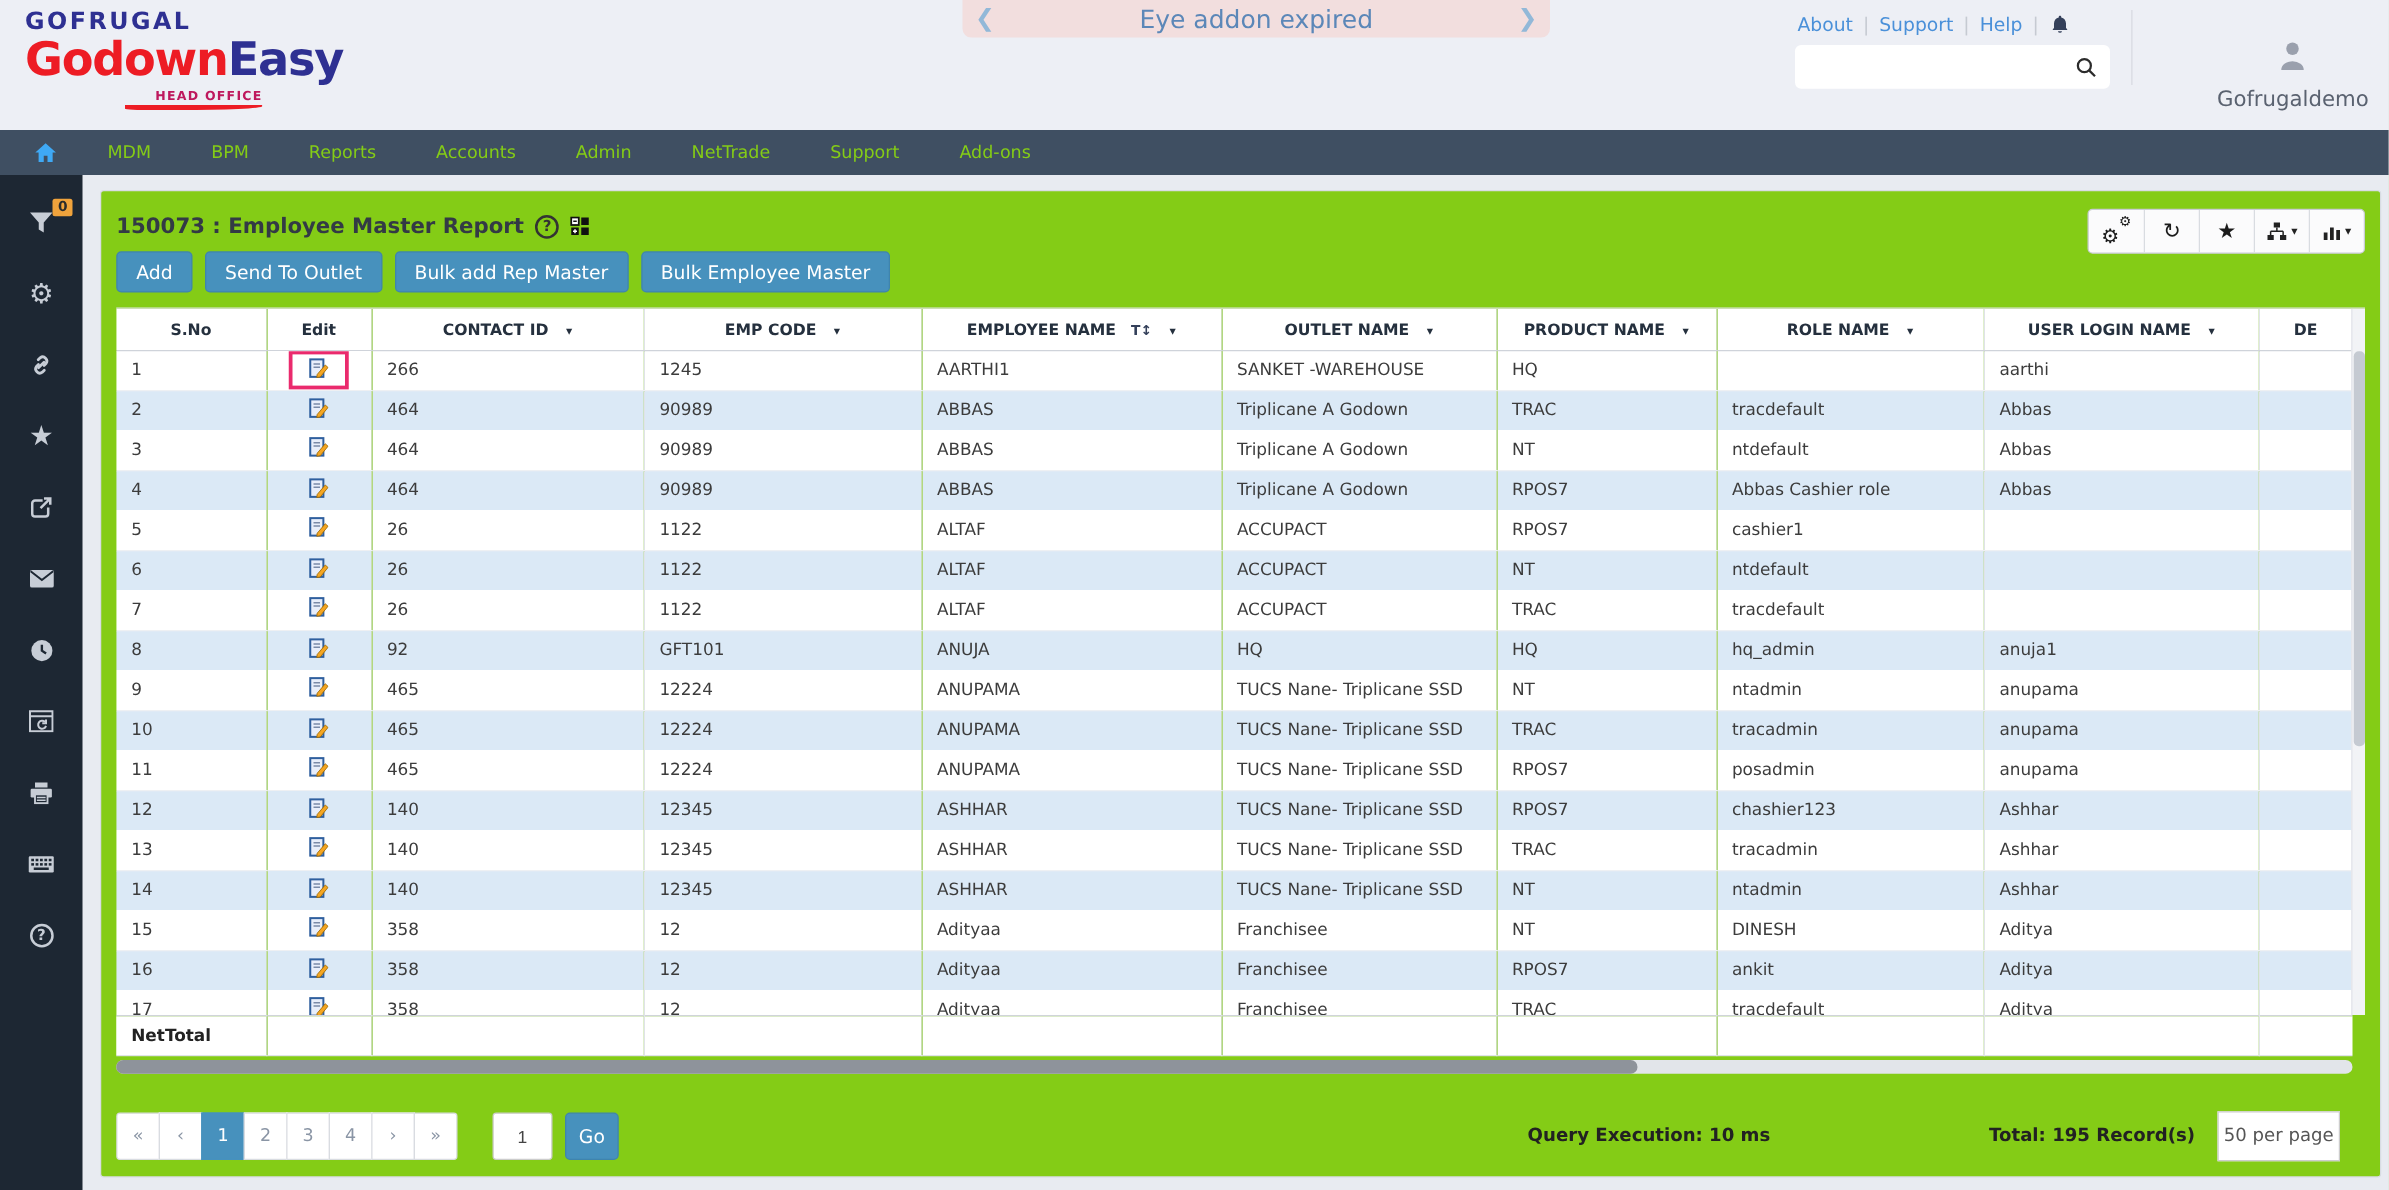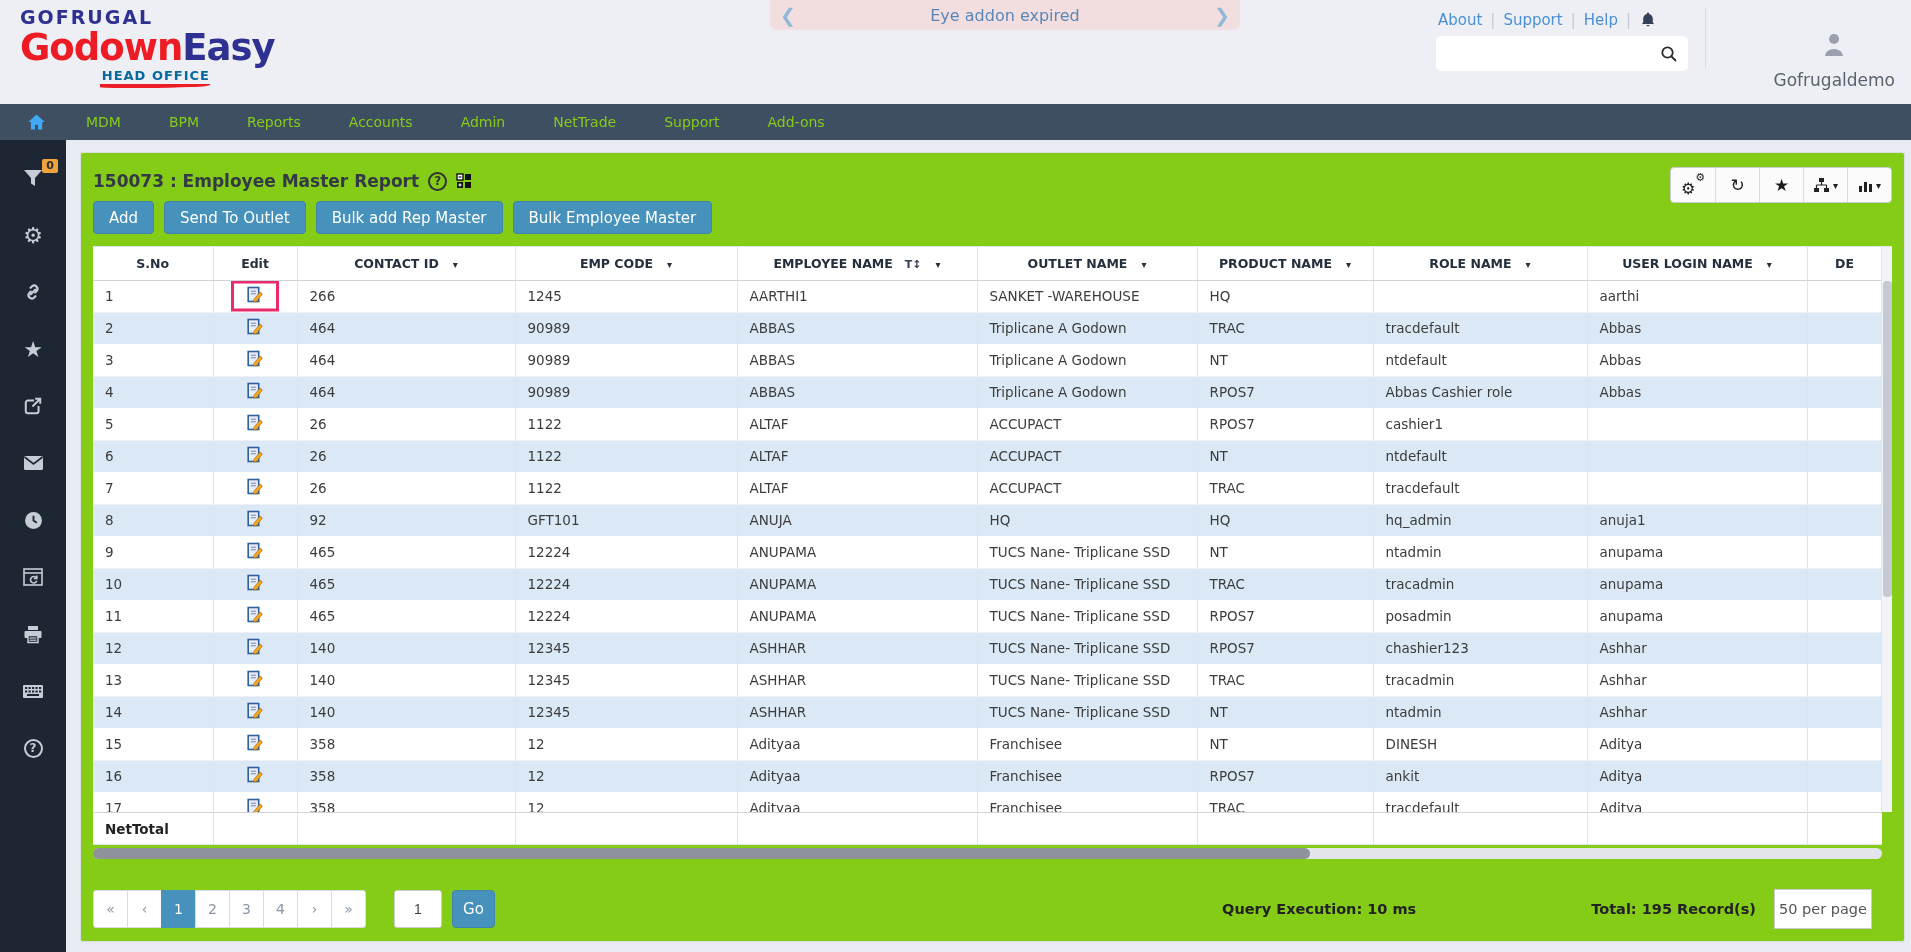--- a/index.html
+++ b/index.html
@@ -7,28 +7,28 @@
     font-family:"DejaVu Sans","Liberation Sans",sans-serif; background:#e8ebf1; }
 
   
   .top-header { position:relative; height:104px; background:#edeff5; }
   .logo-block { position:absolute; left:20px; top:8px; line-height:1; }
   .logo-line1 { font-size:19px; font-weight:700; letter-spacing:2px; color:#2e3092; }
   .logo-line2 { font-size:37px; font-weight:800; letter-spacing:-1px; margin-top:2px; }
   .logo-retail { color:#ed1c24; }
   .logo-easy { color:#2e3092; }
   .logo-sub-wrap { text-align:right; width:190px; margin-top:1px; }
-  .logo-sub { font-size:13px; font-weight:800; color:#0369a1; letter-spacing:1px; }
+  .logo-sub { font-size:10px; font-weight:800; color:#be185d; letter-spacing:1px; }
   .logo-swoosh { width:110px; height:5px; border-bottom:4px solid #ed1c24;
     border-radius:0 0 60% 20%; margin-left:80px; }
 
   .banner { position:absolute; left:770px; top:0; width:470px; height:30px;
     background:#f2dede; border-radius:0 0 7px 7px; display:flex; align-items:center;
     padding:0 10px; }
-  .banner-text { flex:1; text-align:center; color:#5b87b8; font-size:16px; }
+  .banner-text { flex:1; text-align:center; color:#5b87b8; font-size:20px; }
   .banner-chev { color:#92b8d8; font-size:19px; font-weight:700; cursor:pointer; line-height:1; }
 
   .hdr-links { position:absolute; top:11px; right:254px; font-size:15px; color:#c6cad2;
     display:flex; gap:8px; align-items:center; }
   .hdr-links a { color:#4a90d9; text-decoration:none; cursor:pointer; }
   .bell { width:18px; height:18px; }
 
   .search-box { position:absolute; top:36px; right:223px; width:252px; height:35px;
     background:#fff; border-radius:5px; display:flex; align-items:center; padding:0 10px; }
   .search-input { flex:1; border:none; outline:none; font-size:14px; background:transparent; }

